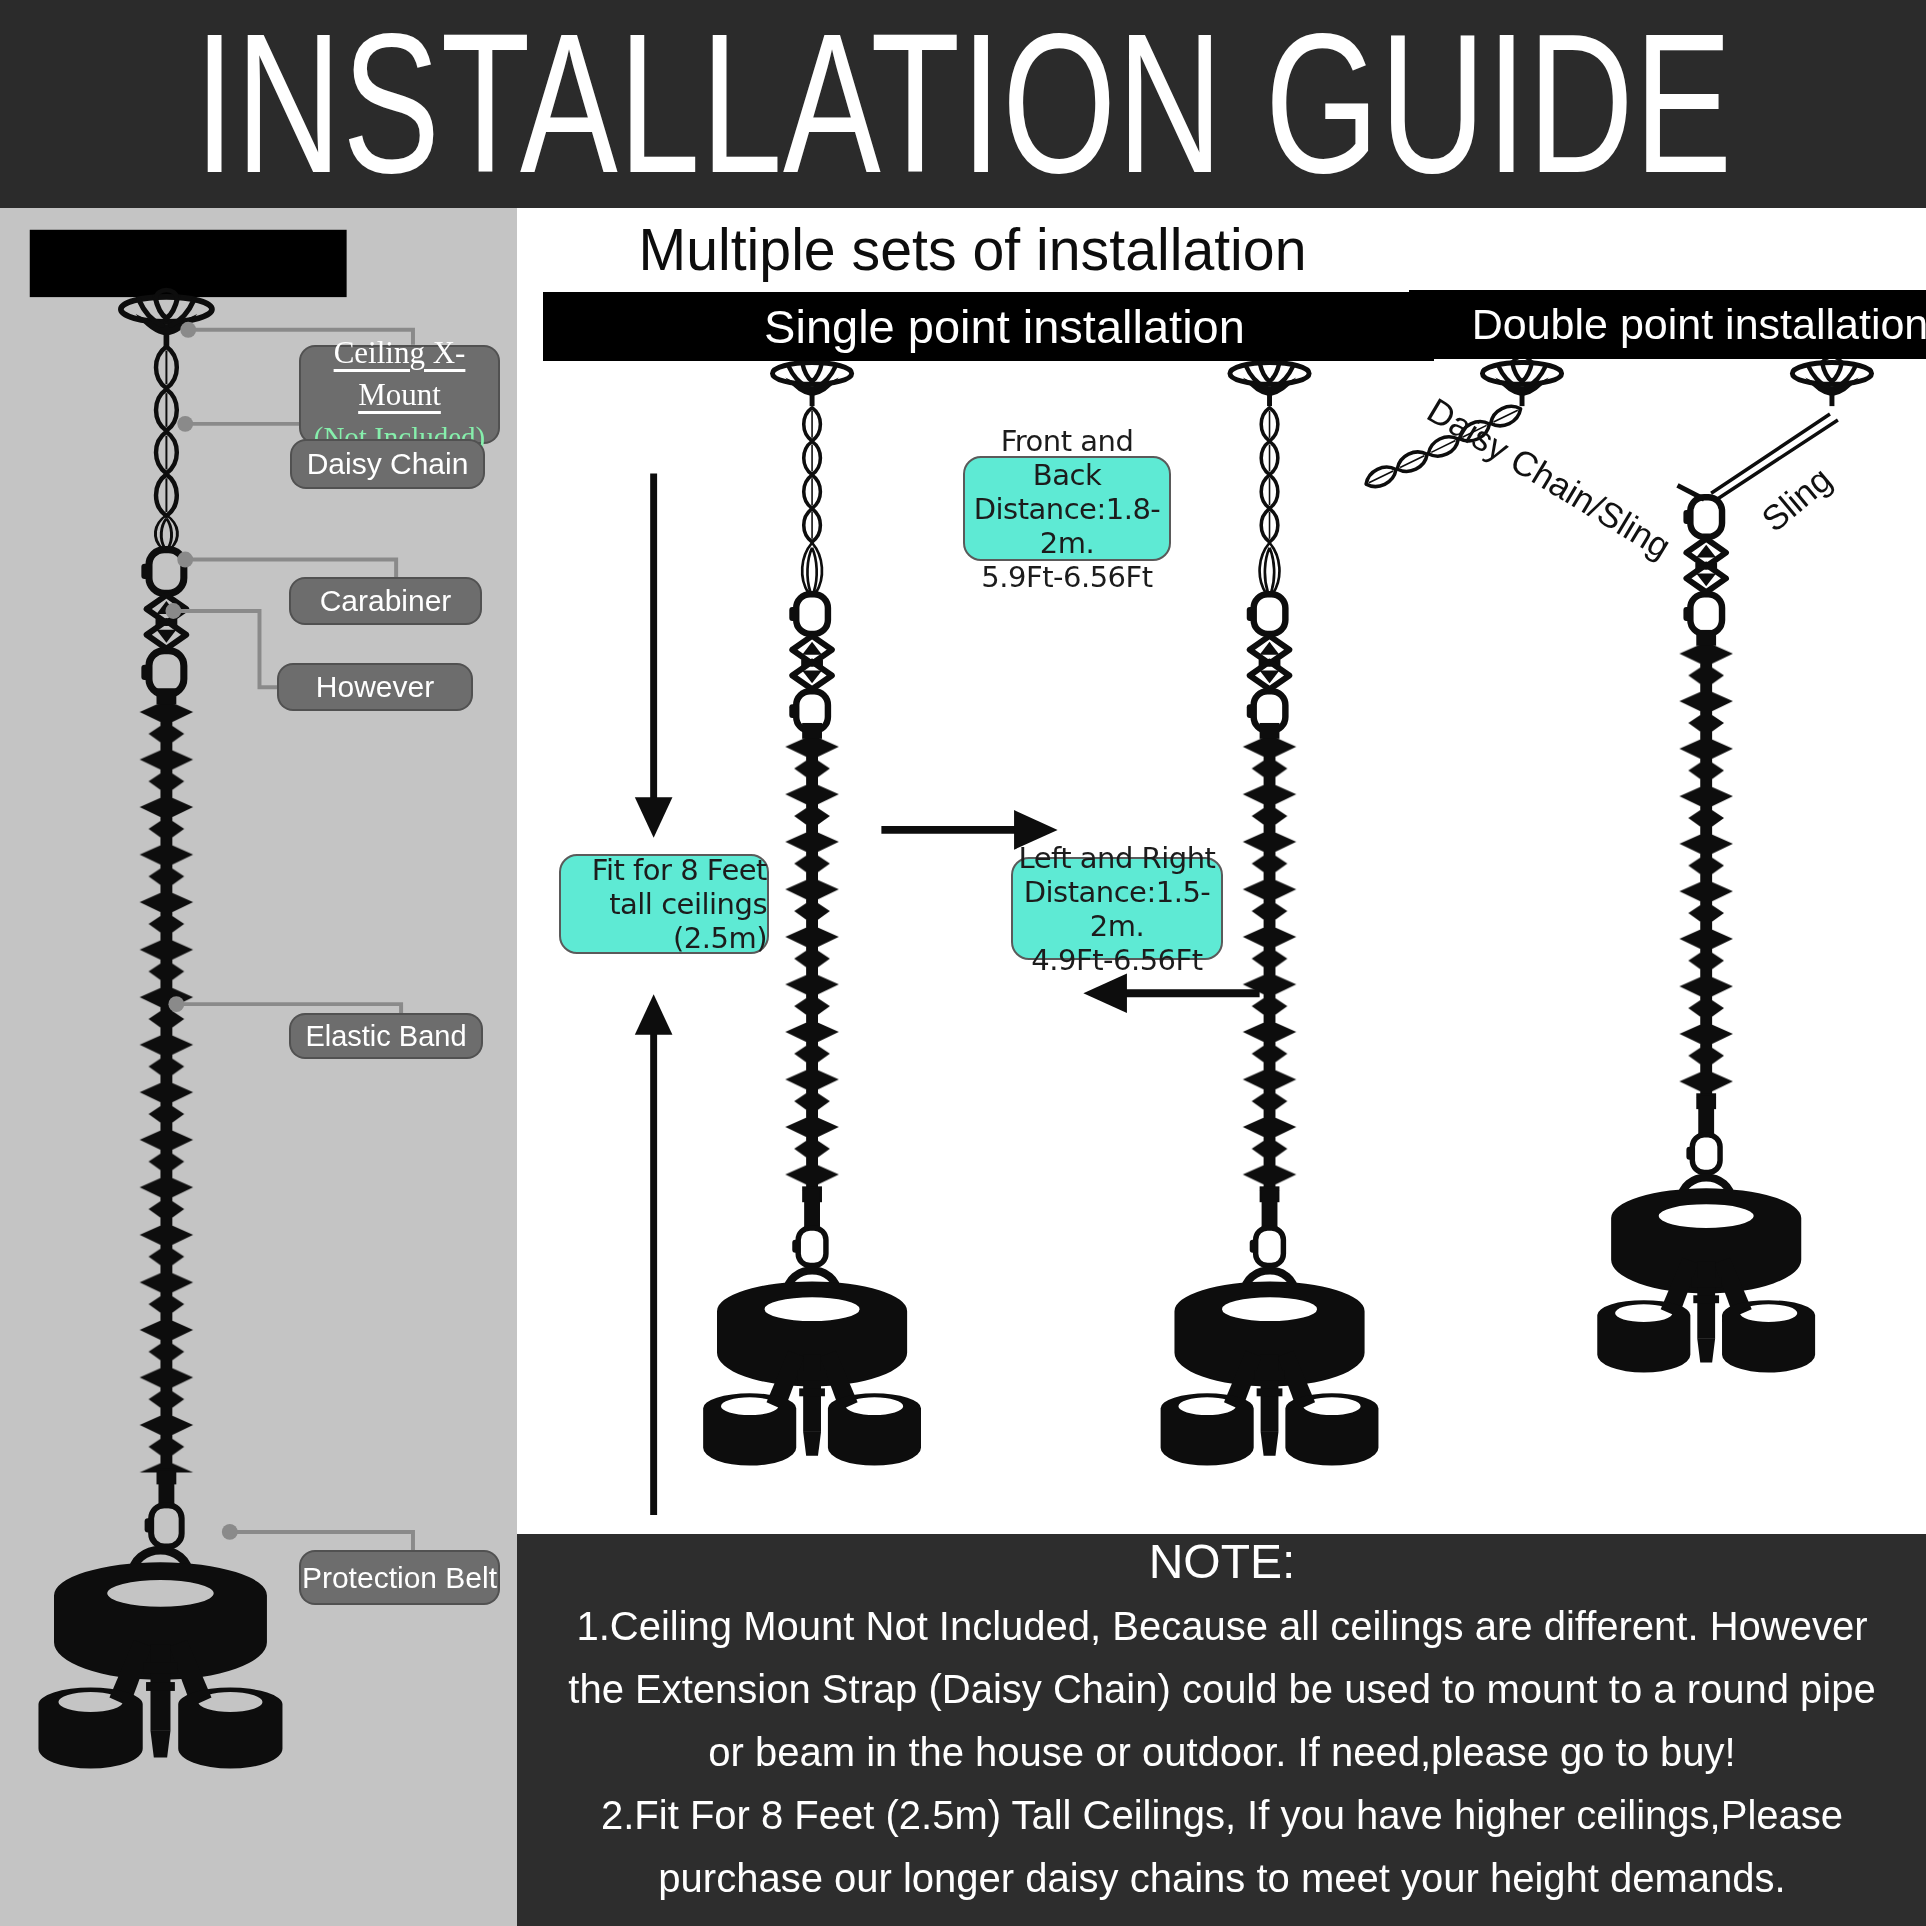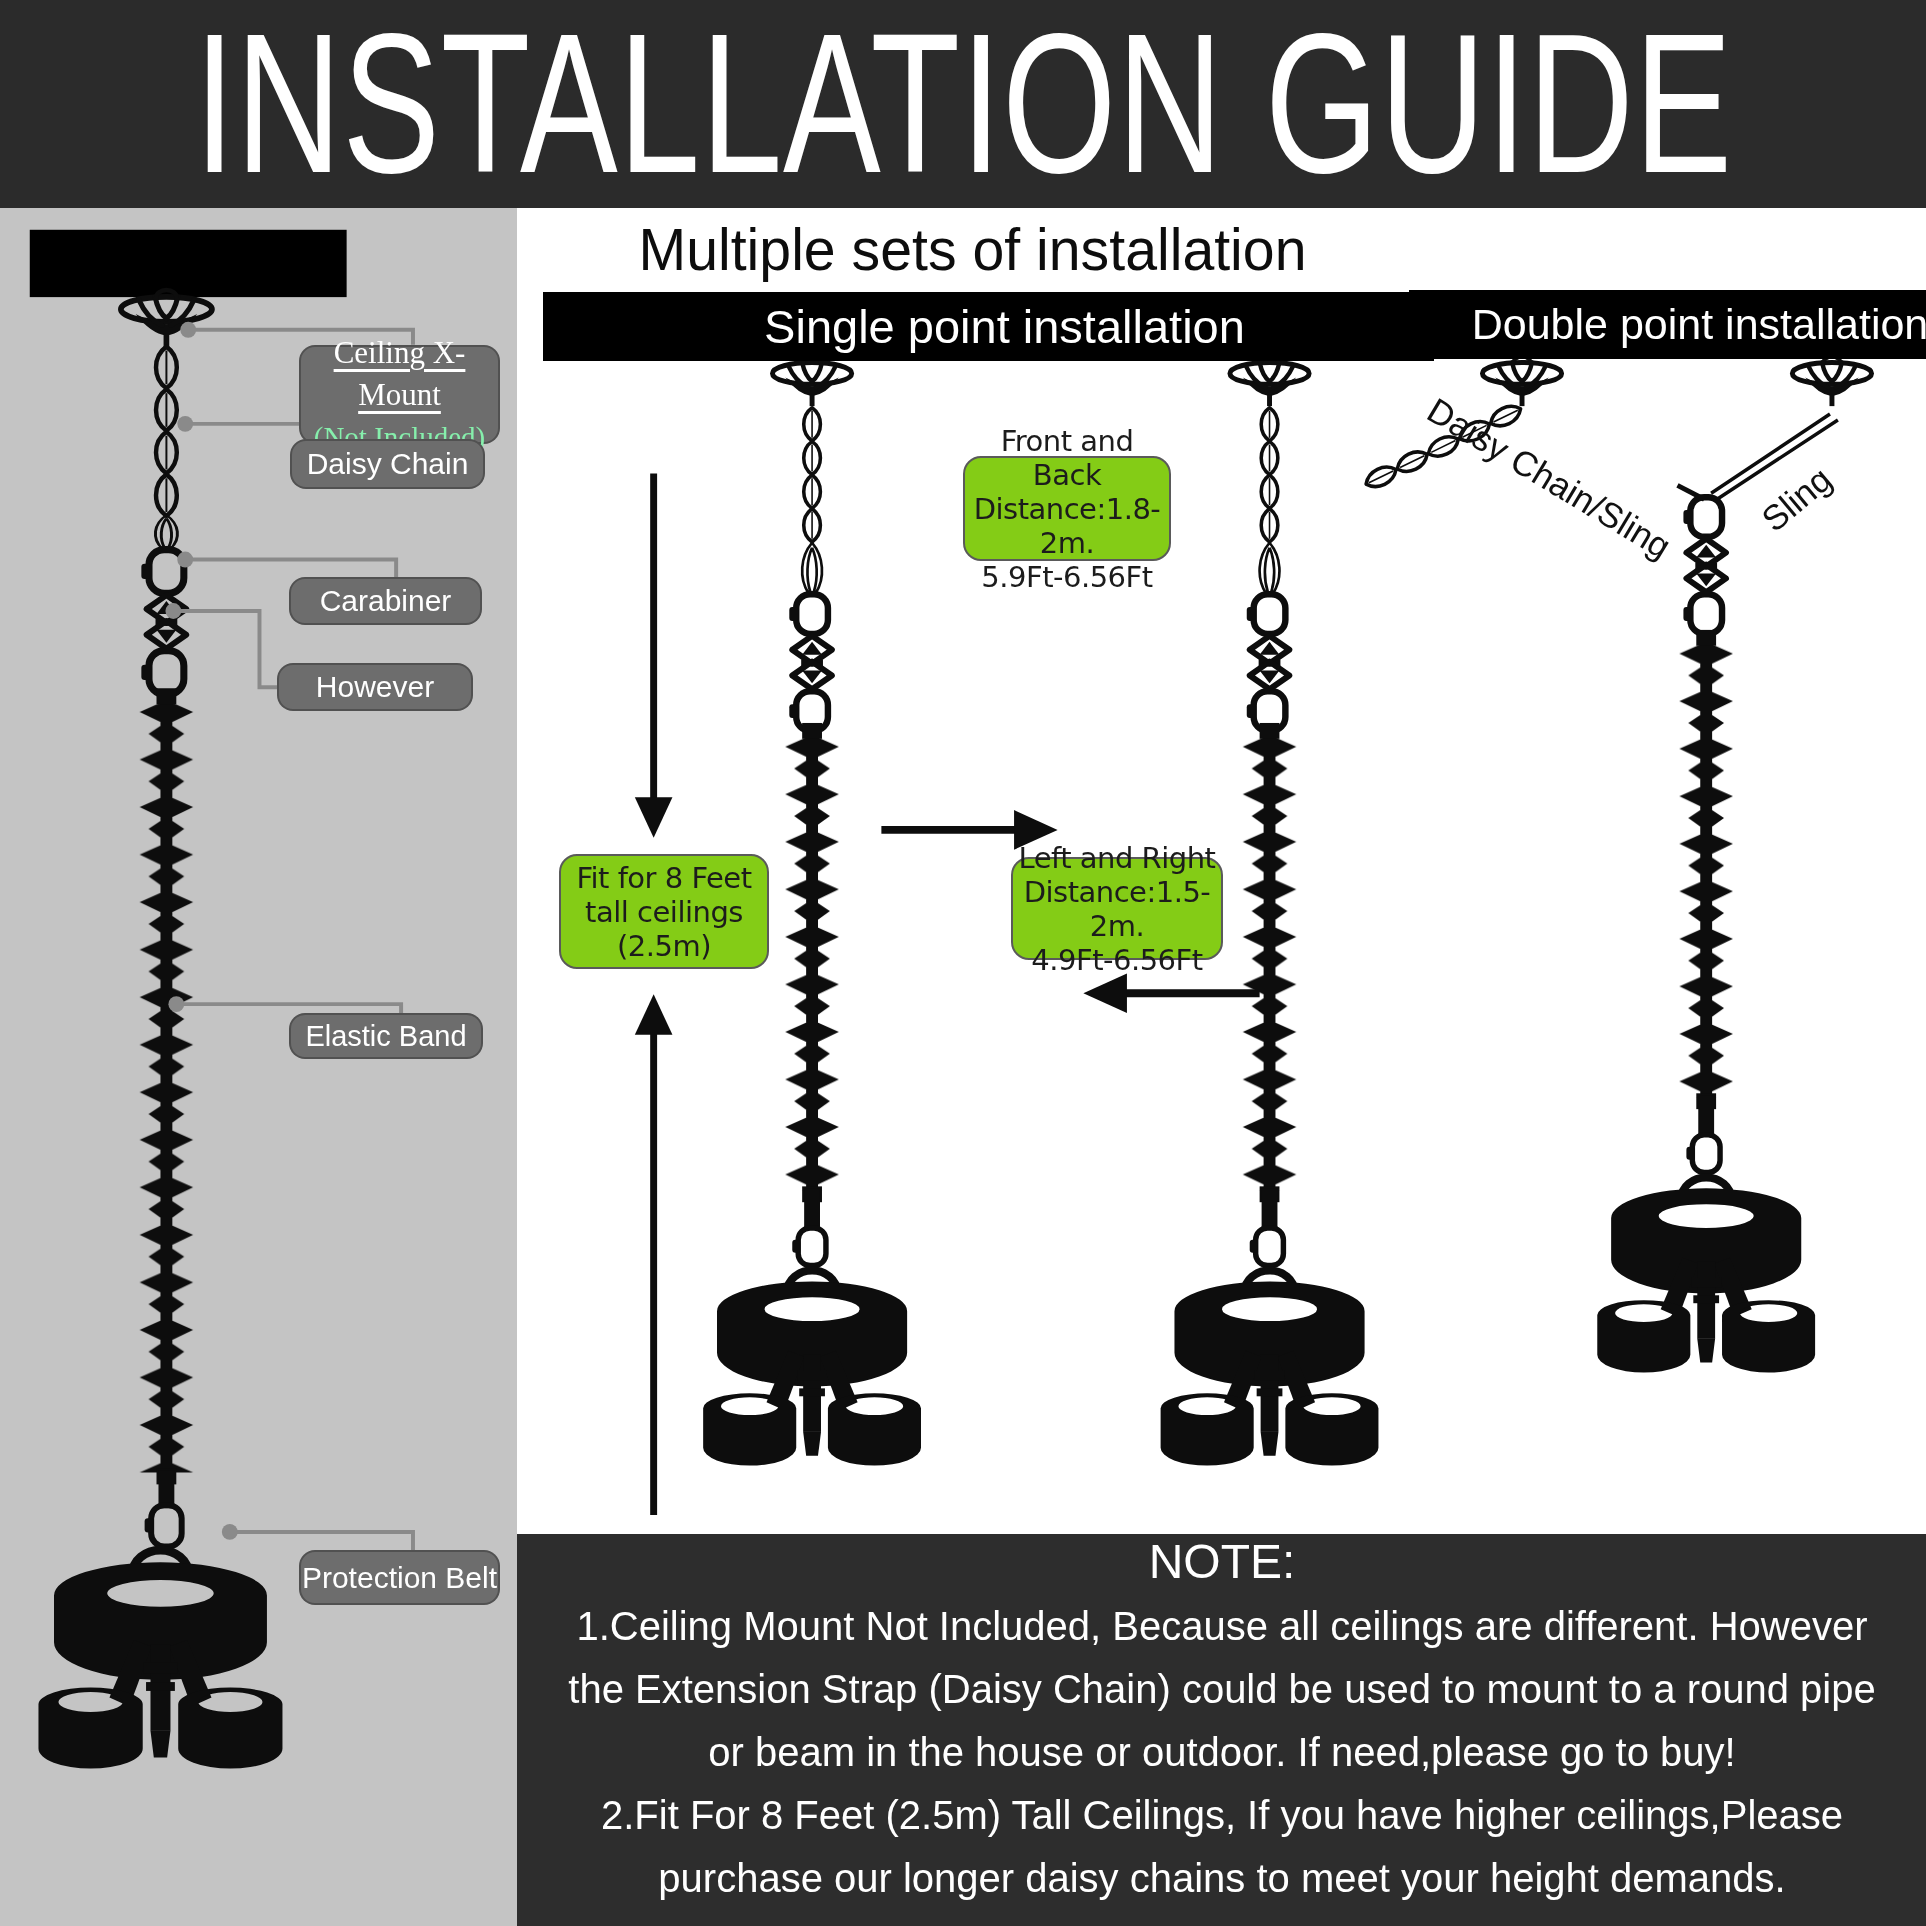--- a/index.html
+++ b/index.html
@@ -18,21 +18,21 @@
   .footer .note-title{font-size:48px;margin-top:0;margin-bottom:6px;}
   .footer .note-line{font-size:40px;line-height:63px;white-space:nowrap;}
   svg{position:absolute;left:0;top:0;}
   
   .callout{position:absolute;background:#6d6d6d;border:2px solid rgba(0,0,0,.25);border-radius:16px;
            color:#fff;display:flex;flex-direction:column;align-items:center;justify-content:center;
            text-align:center;box-sizing:border-box;}
   .callout .u{text-decoration:underline;text-underline-offset:6px;}
   .callout .yellow{color:#86efac;}
   
-  .spec{position:absolute;background:#84cc16;border:2px solid #5a5a5a;border-radius:18px;
+  .spec{position:absolute;background:#5eead4;border:2px solid #5a5a5a;border-radius:18px;
         color:#1c1c1c;display:flex;flex-direction:column;align-items:center;justify-content:center;
         text-align:center;box-sizing:border-box;font-family:"DejaVu Sans",sans-serif;
         font-size:29px;line-height:34px;letter-spacing:-0.5px;}
   
   .mset-heading{position:absolute;left:543px;top:216px;width:859px;text-align:center;
                 font-size:59px;color:#0d0d0d;white-space:nowrap;transform:scaleX(.97);}
   .bar{position:absolute;background:#000;color:#fff;display:flex;align-items:center;justify-content:center;white-space:nowrap;padding-left:32px;}
   .bar.single{left:543px;top:292px;width:859px;height:69px;font-size:47px;}
   .bar.double{left:1409px;top:290px;width:518px;height:69px;font-size:43px;}
   
@@ -252,21 +252,21 @@
   </div>
   <div class="bar double">
     <span>Double point installation</span>
   </div>
 
   <div class="spec" style="left:963px;top:456px;width:208px;height:105px;">
     <span>Front and Back</span>
     <span>Distance:1.8-2m.</span>
     <span>5.9Ft-6.56Ft</span>
   </div>
-  <div class="spec" style="left:559px;top:854px;width:210px;height:115px;">
+  <div class="spec" style="left:559px;top:854px;width:210px;height:100px;align-items:flex-end;">
     <span>Fit for 8 Feet</span>
     <span>tall ceilings</span>
     <span>(2.5m)</span>
   </div>
   <div class="spec" style="left:963px;top:857px;width:212px;height:103px;margin-left:48px;">
     <span>Left and Right</span>
     <span>Distance:1.5-2m.</span>
     <span>4.9Ft-6.56Ft</span>
   </div>
 

